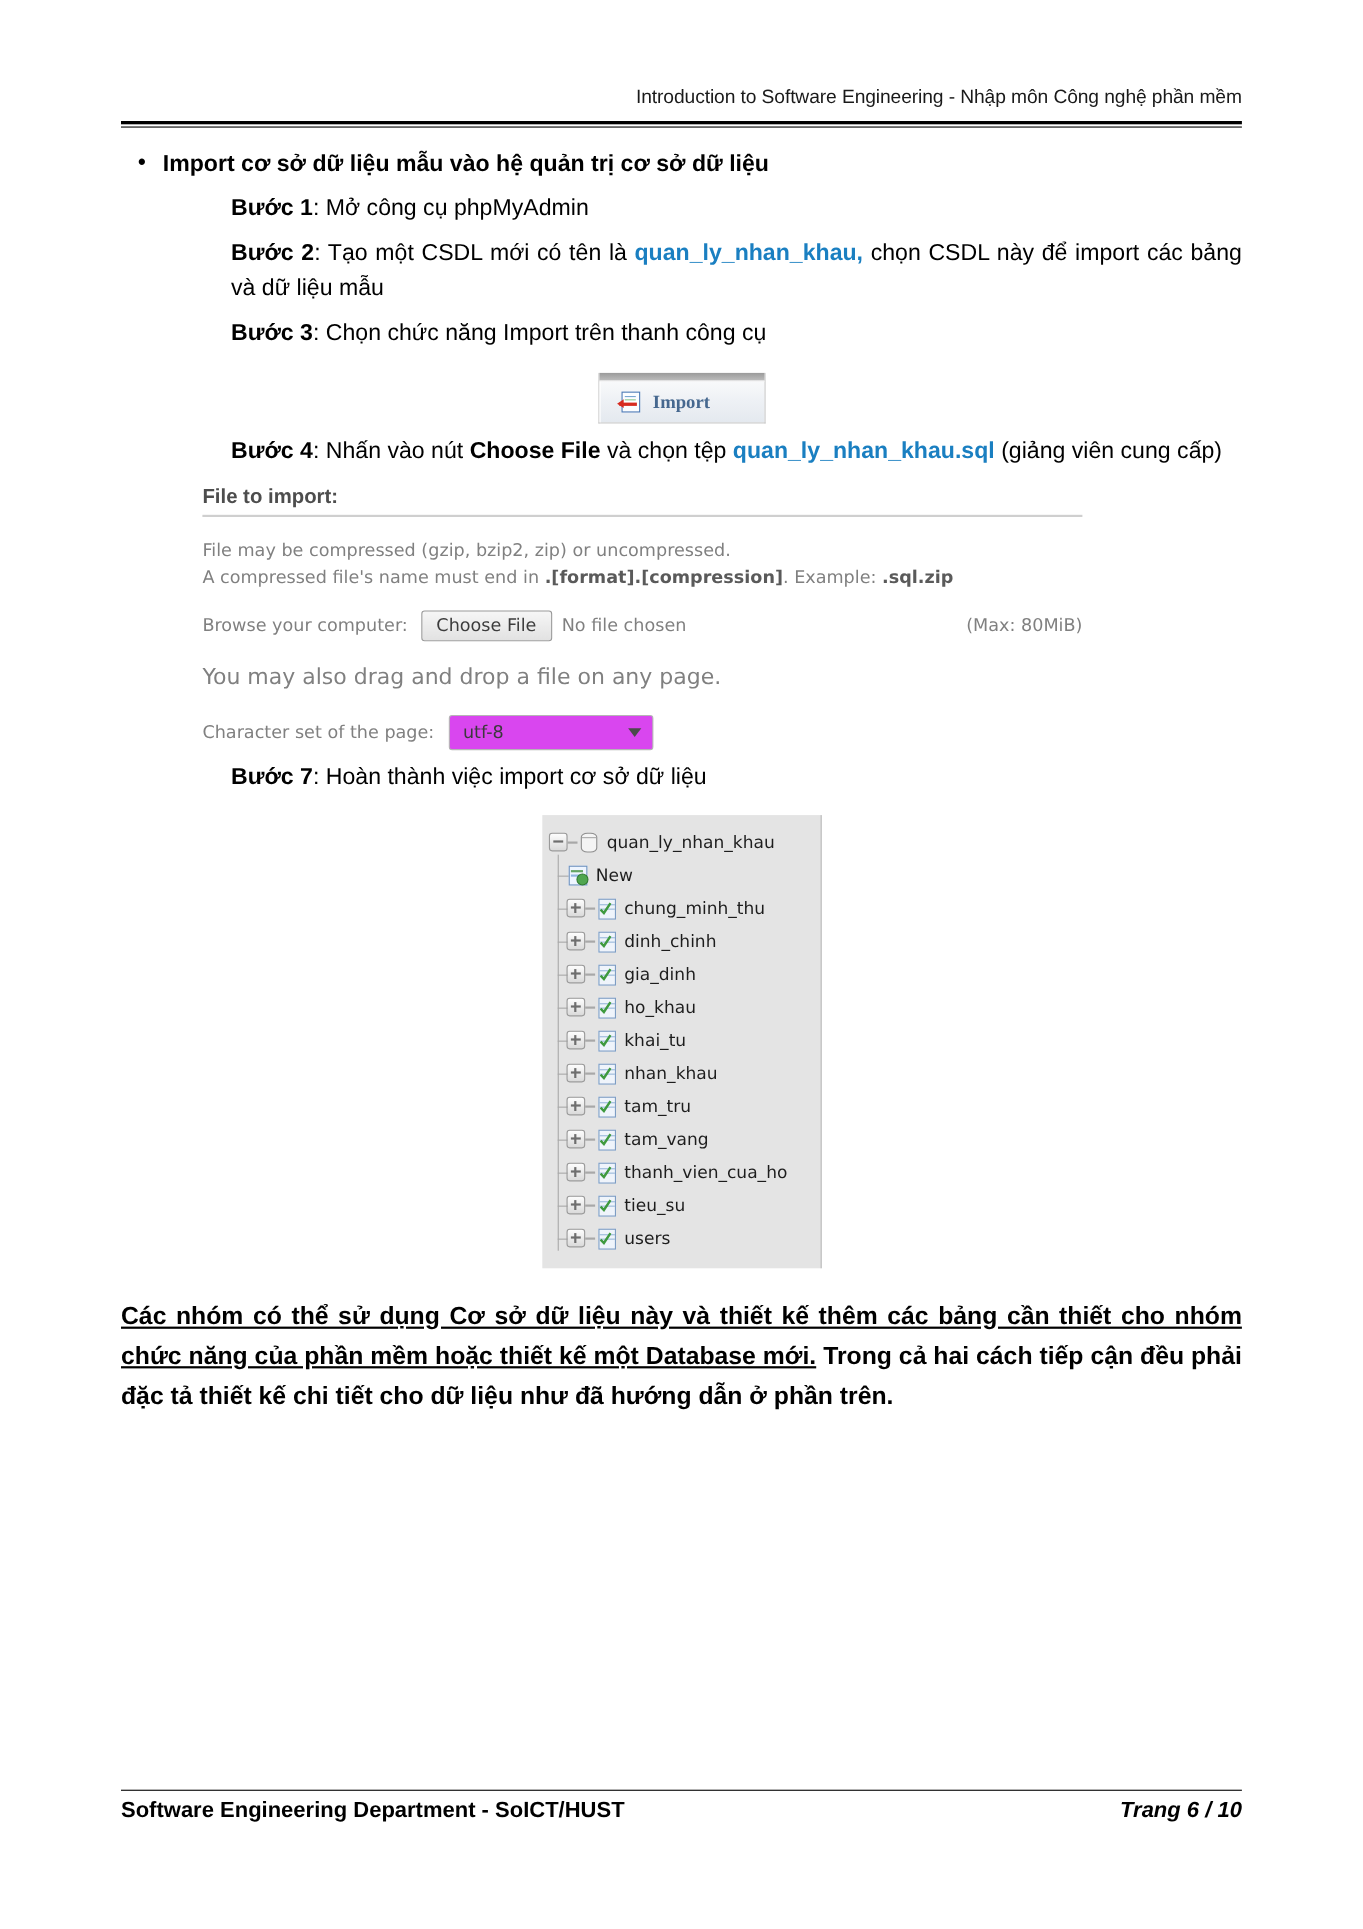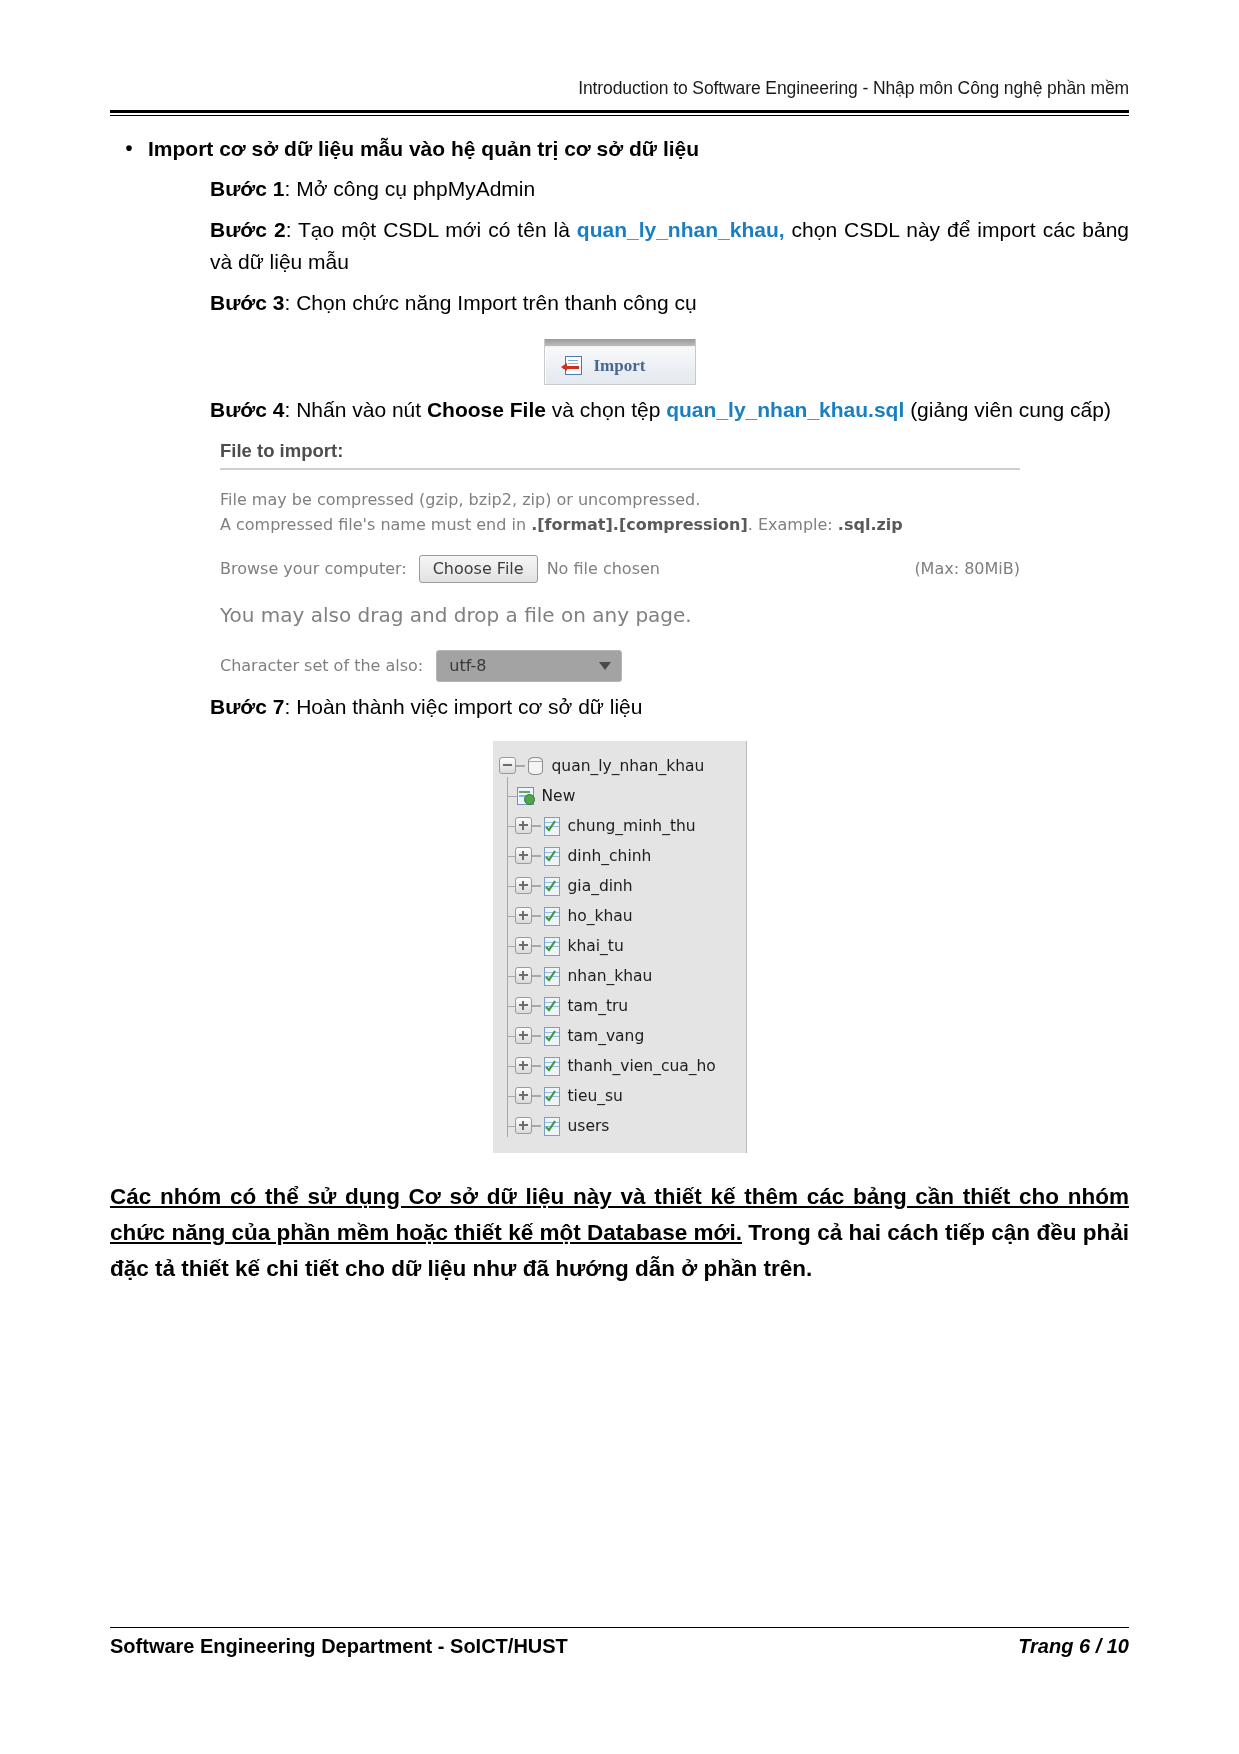--- a/index.html
+++ b/index.html
@@ -130,21 +130,21 @@
   }
   .import-label {
     font-size: 17px;
     font-weight: bold;
     color: #46688f;
     font-family: "Liberation Serif", serif;
   }
 
   
   .import-panel {
-    margin: 14px 0 0 110px;
+    margin: 14px 0 0 74px;
     width: 800px;
     font-family: "DejaVu Sans", sans-serif;
     color: #808080;
   }
   .import-panel-title {
     font-size: 18.5px;
     font-weight: bold;
     color: #4d4d4d;
     padding-bottom: 6px;
     border-bottom: 2px solid #cfcfcf;
@@ -174,21 +174,21 @@
   .no-file { color: #808080; }
   .max-size { margin-left: auto; white-space: nowrap; }
   .ip-dragdrop { margin-top: 17px; font-size: 20px; }
   .charset-row { display: flex; align-items: center; margin-top: 18px; }
   .charset-select {
     margin-left: 13px;
     width: 186px;
     height: 32px;
     border: 1px solid #b5b5b5;
     border-radius: 3px;
-    background: #a3a3a3;
+    background: #d946ef;
     display: flex;
     align-items: center;
     justify-content: space-between;
     padding: 0 10px 0 12px;
     box-sizing: border-box;
     color: #3a3a3a;
     font-size: 16px;
   }
   .chev {
     width: 0; height: 0;
@@ -384,21 +384,21 @@
         <div class="ip-row">
           <span class="ip-label">Browse your computer:</span>
           <span class="choose-file-btn">Choose File</span>
           <span class="no-file">No file chosen</span>
           <span class="max-size">(Max: 80MiB)</span>
         </div>
 
         <div class="ip-dragdrop">You may also drag and drop a file on any page.</div>
 
         <div class="charset-row">
-          <span class="ip-label">Character set of the also:</span>
+          <span class="ip-label">Character set of the page:</span>
           <span class="charset-select">
             <span>utf-8</span>
             <span class="chev"></span>
           </span>
         </div>
       </div>
     </div>
 
     <div class="step">
       <b>Bước 7</b><span>: </span><span>Hoàn thành việc import cơ sở dữ liệu</span>

